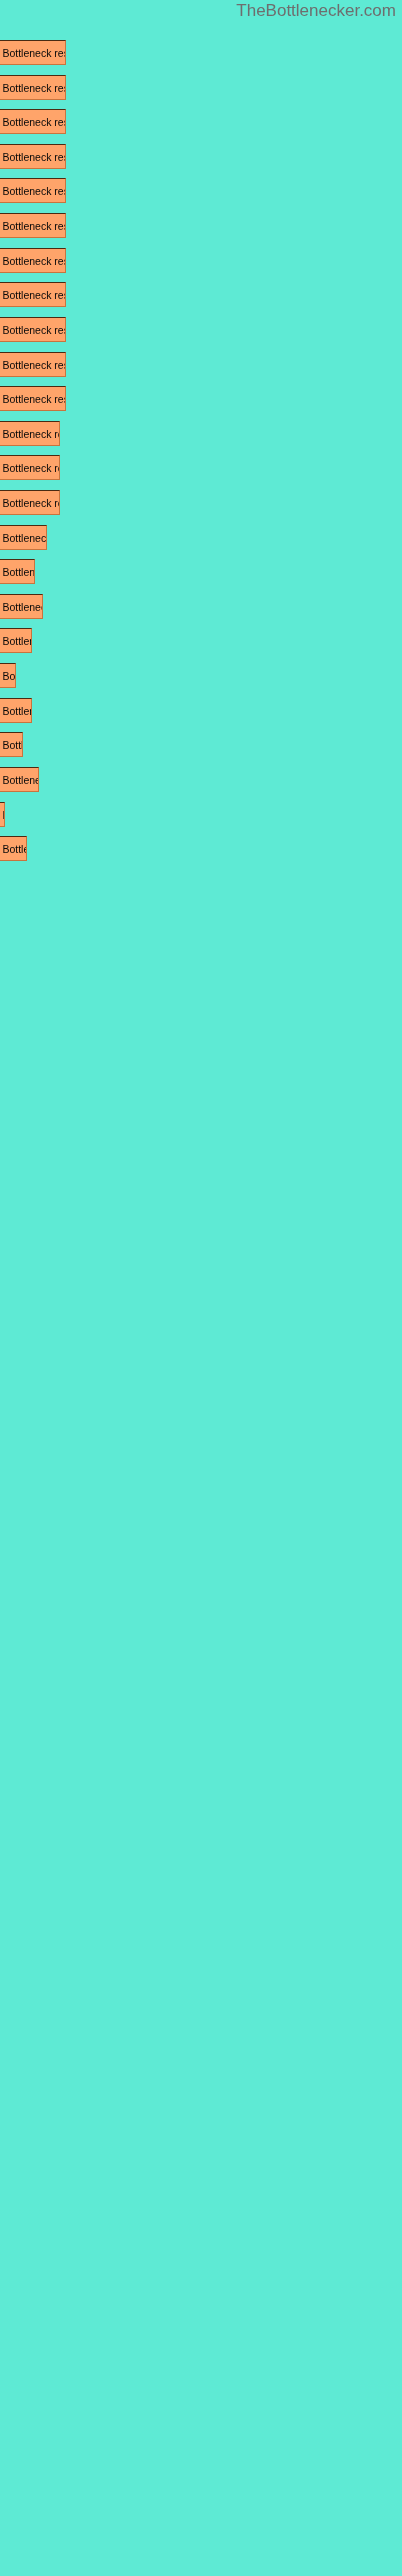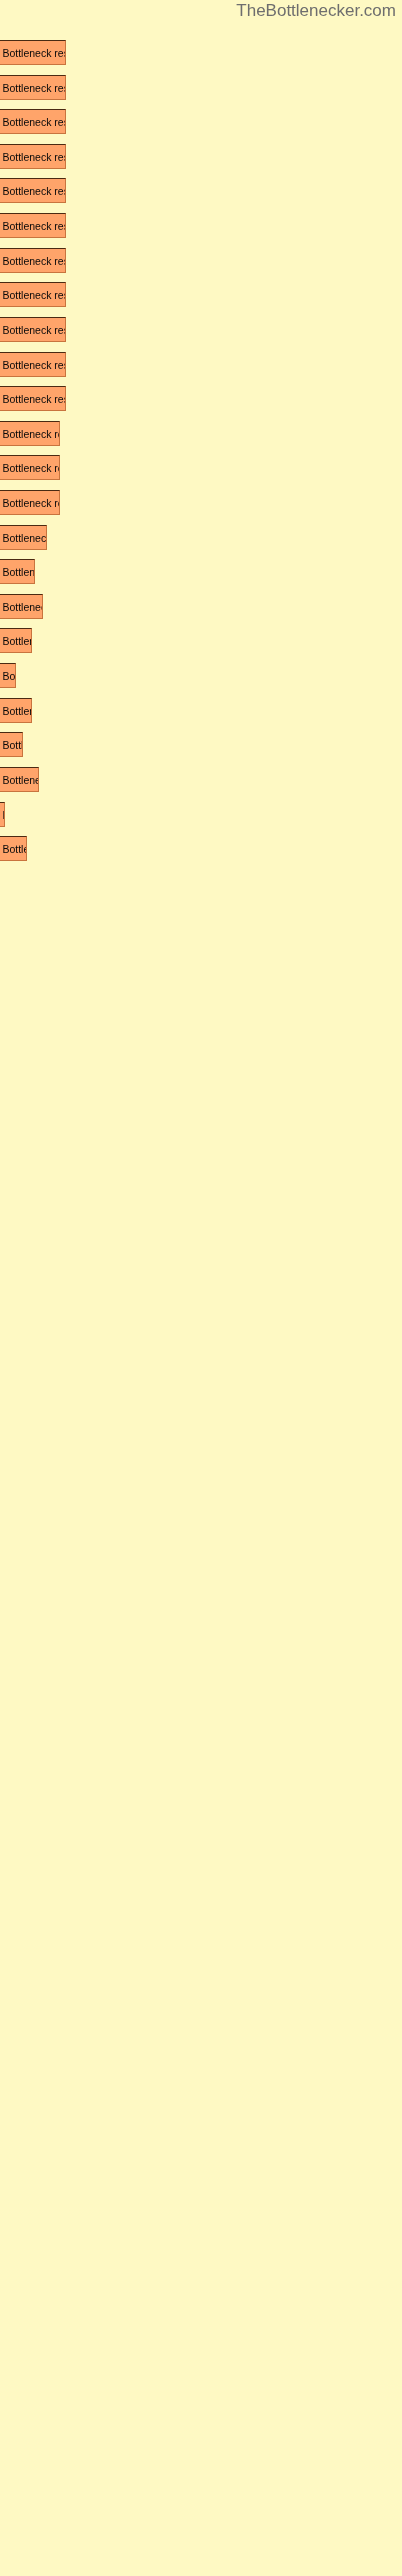--- a/index.html
+++ b/index.html
@@ -12,21 +12,21 @@
     height: 2576px;
     position: relative;
     overflow: hidden;
     font-family: "Liberation Sans", sans-serif;
     -webkit-font-smoothing: antialiased;
   }
   #page {
     position: relative;
     width: 403px;
     height: 2576px;
-    background: #fef9c3;
+    background: #5eead4;
   }
   
   .site-title {
     position: absolute;
     top: 0px;
     left: 0px;
     width: 396px;
     text-align: right;
     color: #6e6e6e;
     font-size: 17px;

